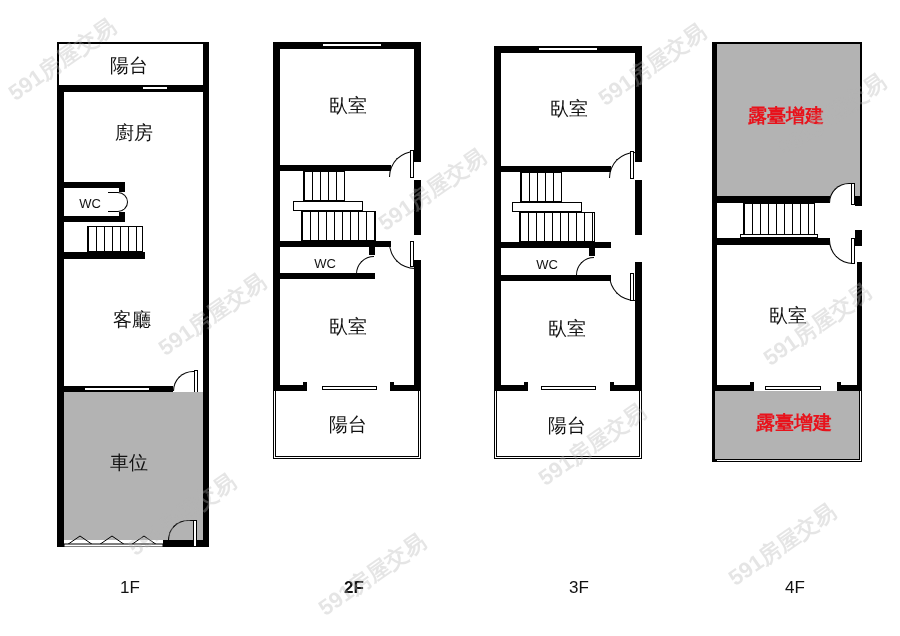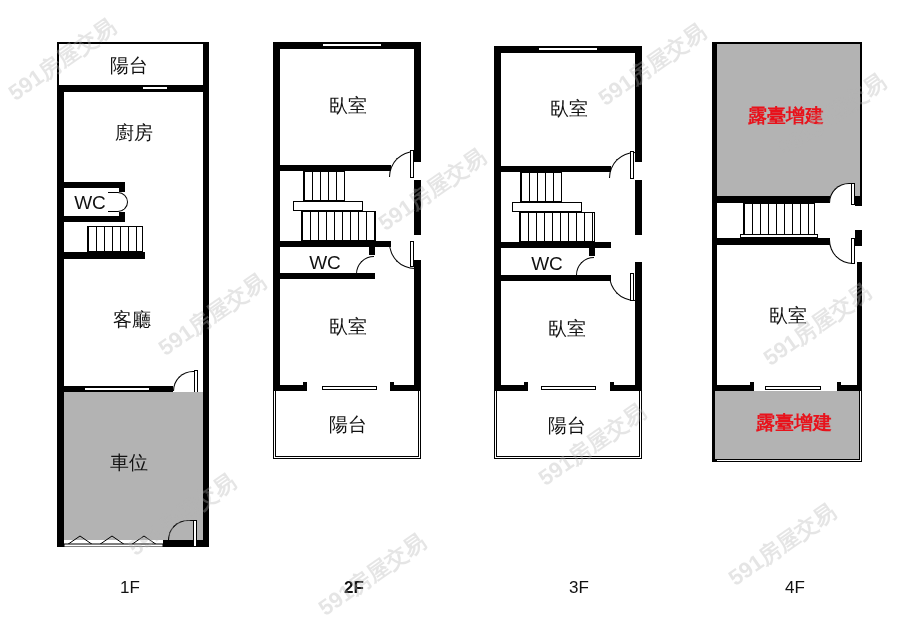--- a/index.html
+++ b/index.html
@@ -4,21 +4,21 @@
 <style>
   html,body{margin:0;padding:0;background:#fff;}
   body{width:900px;height:636px;position:relative;overflow:hidden;font-family:"DejaVu Sans",sans-serif;}
   .abs{position:absolute;box-sizing:border-box;}
   .wall{position:absolute;background:#000;}
   .thin{position:absolute;border:1px solid #000;background:#fff;box-sizing:border-box;}
   .room-label{position:absolute;font-size:19px;color:#111;text-align:center;white-space:nowrap;transform:translate(-50%,-50%);}
   .red-label{color:#e8121b;font-weight:bold;font-size:19px;}
   .floor-label{position:absolute;font-size:17px;color:#111;transform:translate(-50%,-50%);font-family:"Liberation Sans",sans-serif;}
   .gray{position:absolute;background:#b3b3b3;}
-  .wc{font-family:"Liberation Sans",sans-serif;font-size:19px;}
+  .wc{font-family:"Liberation Sans",sans-serif;font-size:13px;}
   .stair{position:absolute;border:1px solid #000;box-sizing:border-box;background:repeating-linear-gradient(90deg,#000 0 1px,#fff 1px 8px);}
   .door{position:absolute;border:1px solid #000;box-sizing:border-box;background:#fff;}
   .arc{position:absolute;border:1px solid #000;box-sizing:border-box;}
   .win{position:absolute;border:1px solid #000;background:#fff;box-sizing:border-box;}
   .watermark{position:absolute;color:rgba(180,180,180,0.35);font-size:22px;font-weight:bold;transform:rotate(-35deg);white-space:nowrap;pointer-events:none;font-family:"Liberation Sans",sans-serif;}
 </style>
 </head>
 <body>
 
 <div>

